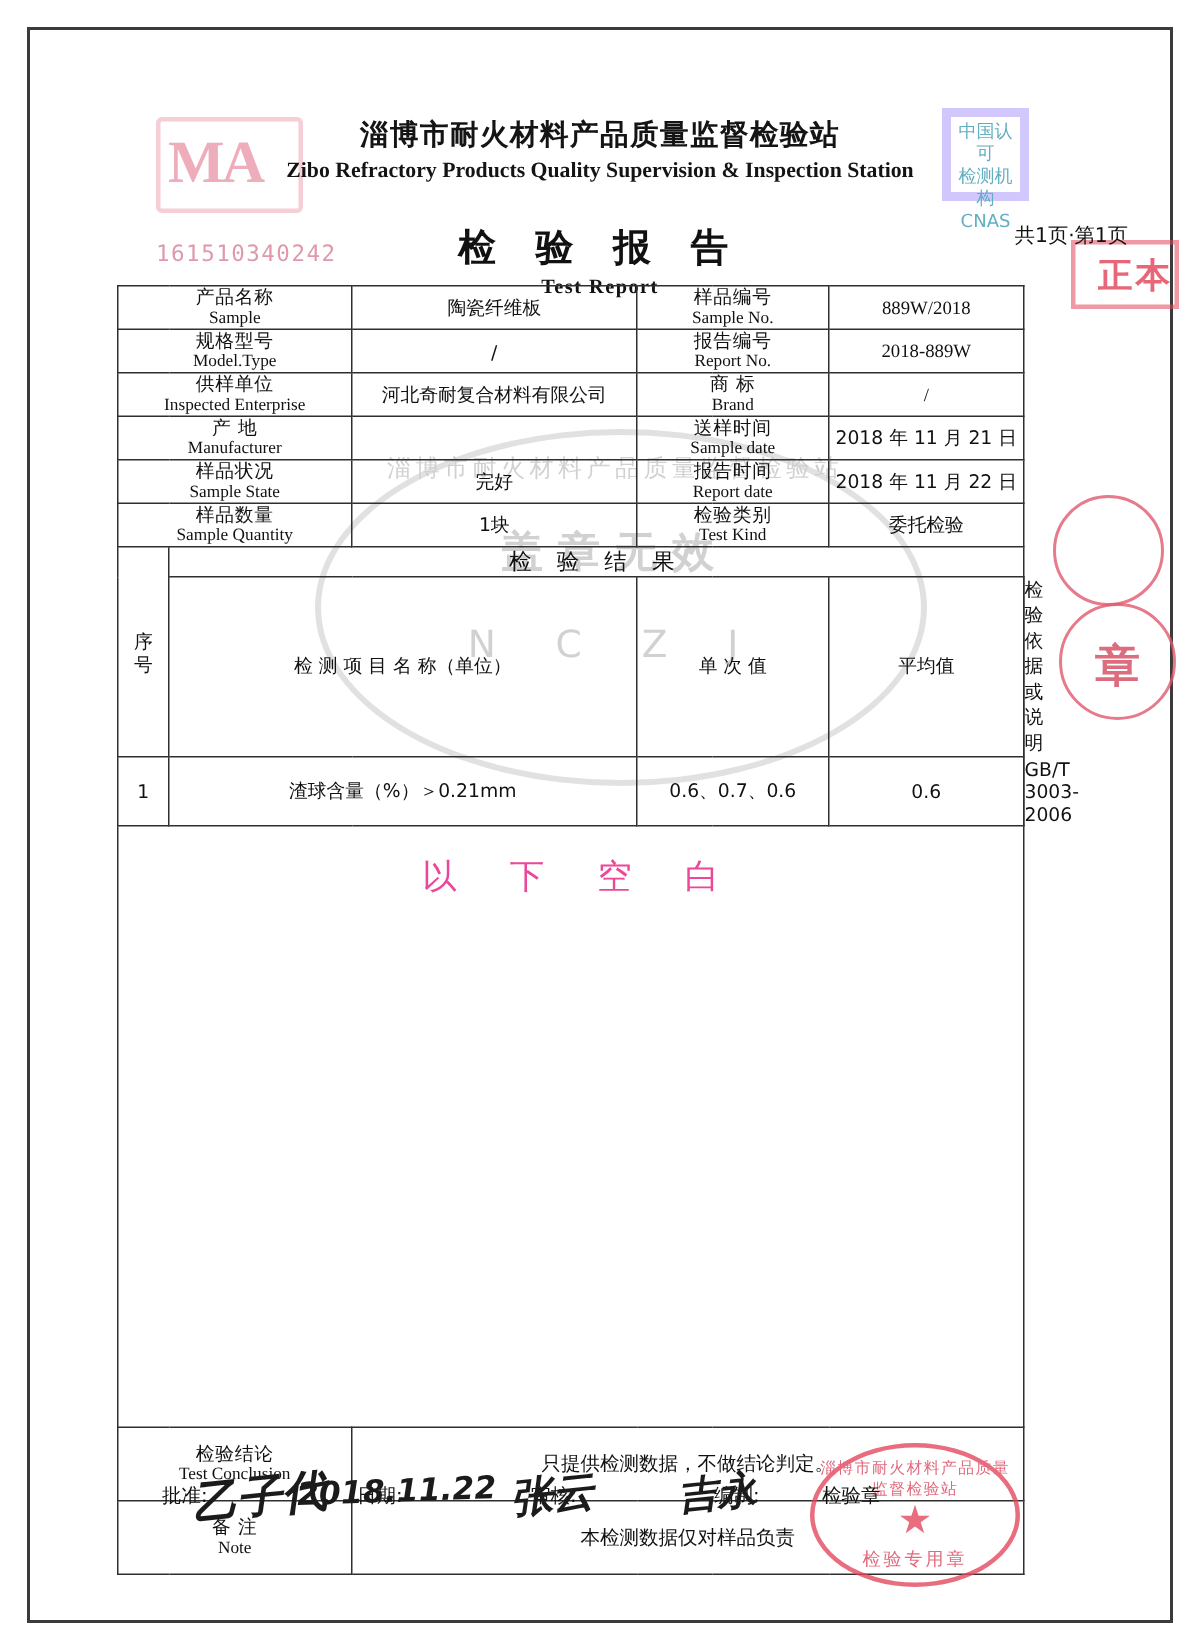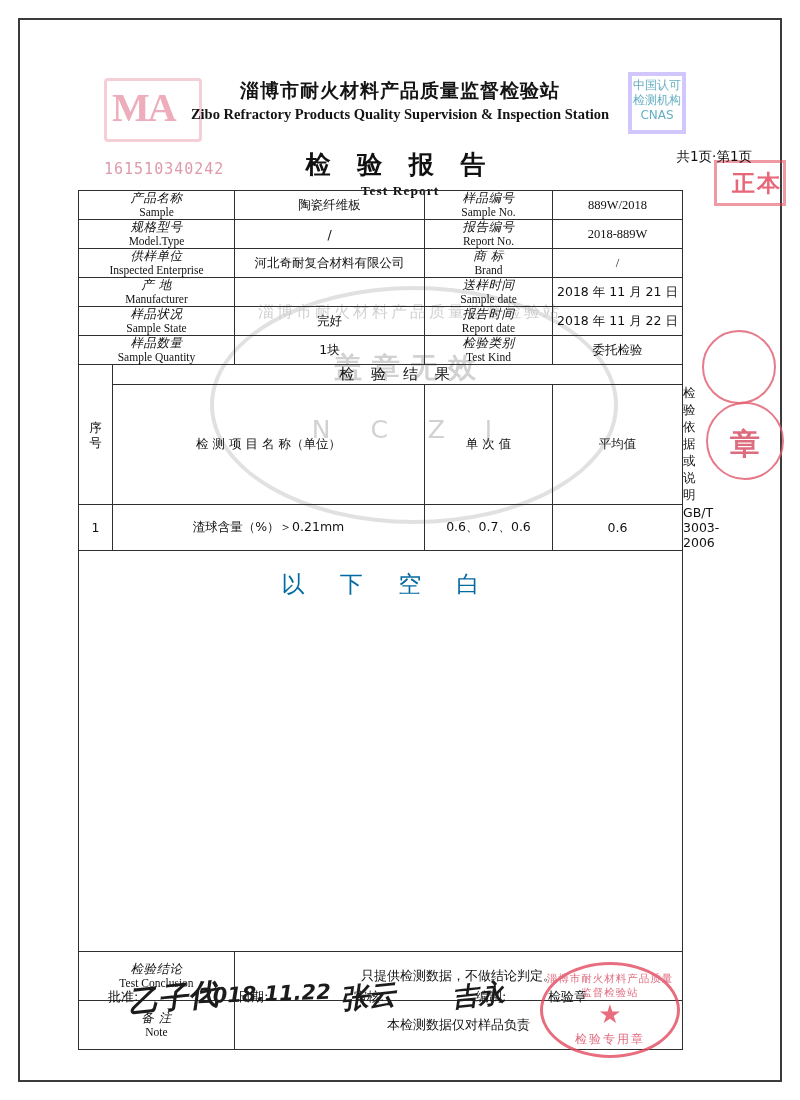--- a/index.html
+++ b/index.html
@@ -99,21 +99,20 @@
   }
   .lbl {
     line-height: 14px;
     padding: 4px 2px;
   }
   .lbl .cn {
     font-size: 12.5px;
     font-family: "DejaVu Sans", sans-serif;
     letter-spacing: 0.5px;
     display: block;
-    font-style: italic;
   }
   .lbl .en {
     font-size: 11.5px;
     font-family: "Liberation Serif", serif;
     display: block;
   }
   .val {
     font-size: 12.5px;
     font-family: "DejaVu Sans", sans-serif;
     padding: 6px 4px;
@@ -148,21 +147,21 @@
     font-family: "DejaVu Sans", sans-serif;
     padding: 6px 2px;
   }
   .blank-cell {
     height: 400px;
   }
   .blank-note {
     font-size: 23px;
     letter-spacing: 14px;
     font-family: "DejaVu Sans", sans-serif;
-    color: #0369a1;
+    color: #ec4899;
     padding-top: 18px;
     padding-left: 14px;
   }
   .concl-val {
     font-size: 13px;
     font-family: "DejaVu Sans", sans-serif;
     padding: 14px 4px;
   }
 
   
@@ -202,21 +201,21 @@
     color: #d9889c;
     font-family: "DejaVu Sans Mono", monospace;
     letter-spacing: 1px;
     opacity: 0.85;
   }
   .cnas-stamp {
     left: 628px;
     top: 72px;
     width: 58px;
     height: 62px;
-    border: 4px solid #c4b5fd;
+    border: 6px solid #c4b5fd;
     color: #2f93ad;
     font-size: 12px;
     line-height: 15px;
     font-family: "DejaVu Sans", sans-serif;
     opacity: 0.75;
     text-align: center;
     padding-top: 2px;
     box-sizing: border-box;
   }
   .zhengben {

